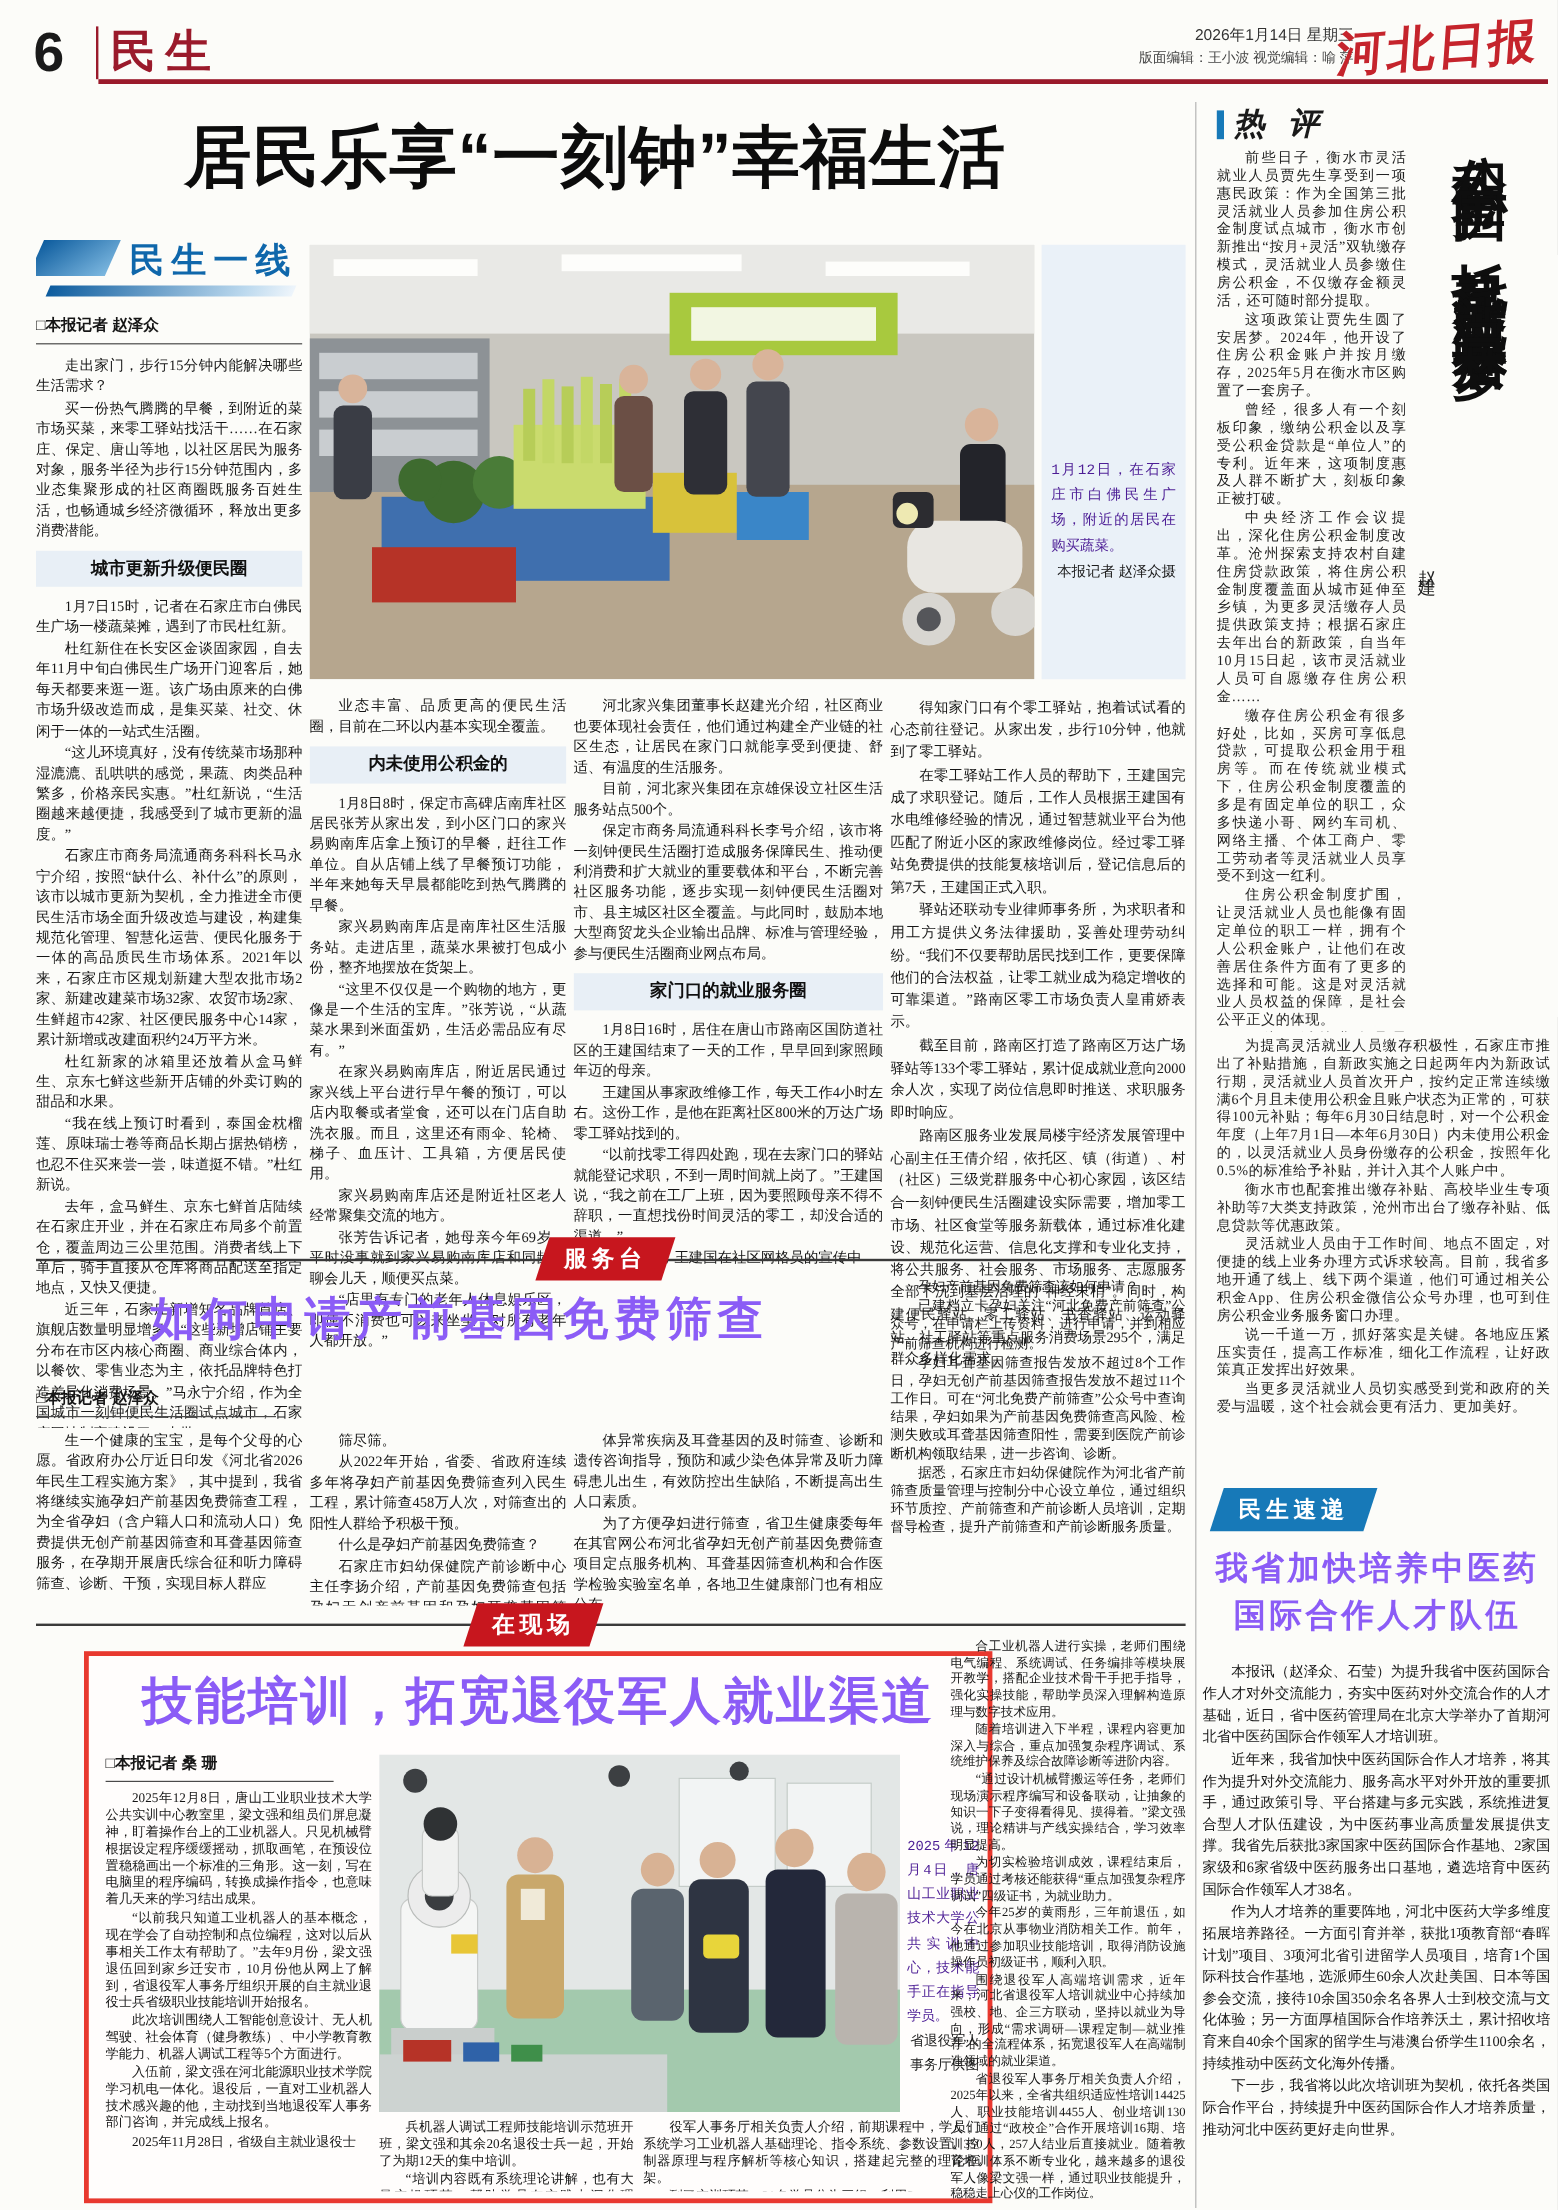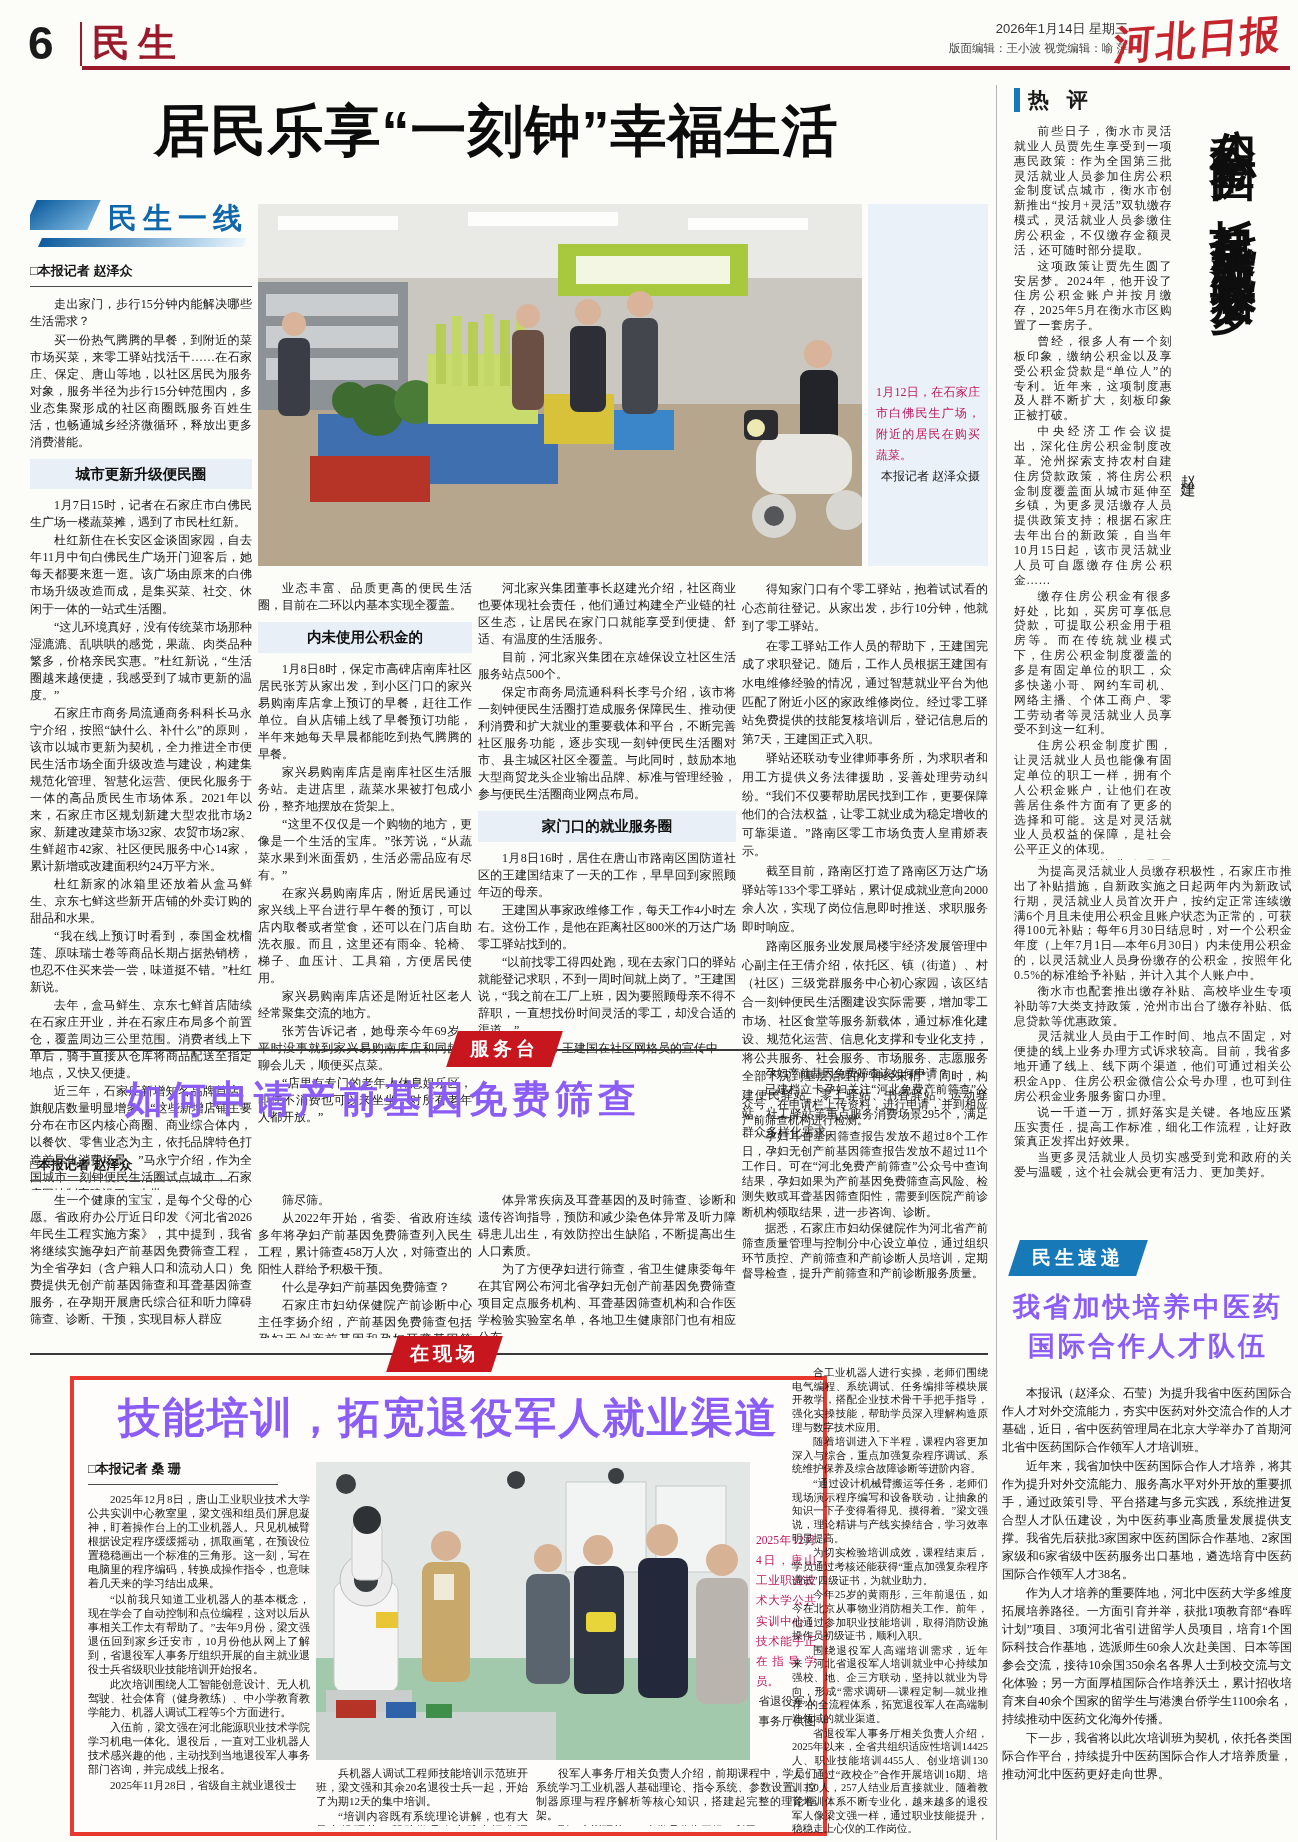--- a/index.html
+++ b/index.html
@@ -40,28 +40,28 @@
   .mszx{position:relative;height:52px;margin-bottom:10px;}
   .mszx-shape{position:absolute;left:0;top:2px;width:64px;height:30px;transform:skewX(-24deg);
               background:linear-gradient(135deg,#0d5c9e,#7db8e0);}
   .mszx-text{position:absolute;left:78px;top:0;font-size:29px;font-weight:900;color:#0f67ab;
              font-family:"Liberation Sans",sans-serif;letter-spacing:6px;}
   .mszx-bar{position:absolute;left:10px;top:40px;width:205px;height:9px;transform:skewX(-24deg);
             background:linear-gradient(90deg,#0d5c9e,#bcd9ee 80%,#eef5fb);}
   
   .repin-hd{display:flex;align-items:center;gap:8px;}
   .repin-bar{width:6px;height:24px;background:#1779b8;}
-  .repin-label{font-size:21px;font-weight:900;font-family:"Liberation Sans",sans-serif;letter-spacing:6px;color:#1a1a1a;}
+  .repin-label{font-size:26px;font-weight:900;font-family:"Liberation Sans",sans-serif;letter-spacing:6px;color:#1a1a1a;font-style:italic;}
   .kai{font-size:11.8px;line-height:1.26;letter-spacing:.5px;color:#222;}
   .vert-head{writing-mode:vertical-rl;font-family:"Liberation Serif",serif;font-weight:900;
              font-size:46px;letter-spacing:7px;color:#0e0e0e;}
   .vert-author{writing-mode:vertical-rl;font-size:15px;letter-spacing:8px;color:#222;}
   
   .cap-panel{background:#eaf1f8;}
-  .cap-text{font-size:12px;line-height:1.75;text-align:justify;color:#be185d;}
+  .cap-text{font-size:12px;line-height:1.75;text-align:justify;color:#4c1d95;font-family:Liberation Mono, monospace;}
   .cap-credit{text-align:right;font-size:12px;line-height:1.75;color:#1c1c1c;}
   
   .redbox{border:4px solid #e8392f;background:#fffdfc;margin-left:45px;}
   .smallcol{font-size:11px;line-height:1.28;}
   .v-divider{width:1px;background:#b5b5b5;}
   svg{display:block;}
 </style>
 </head>
 <body>
 

